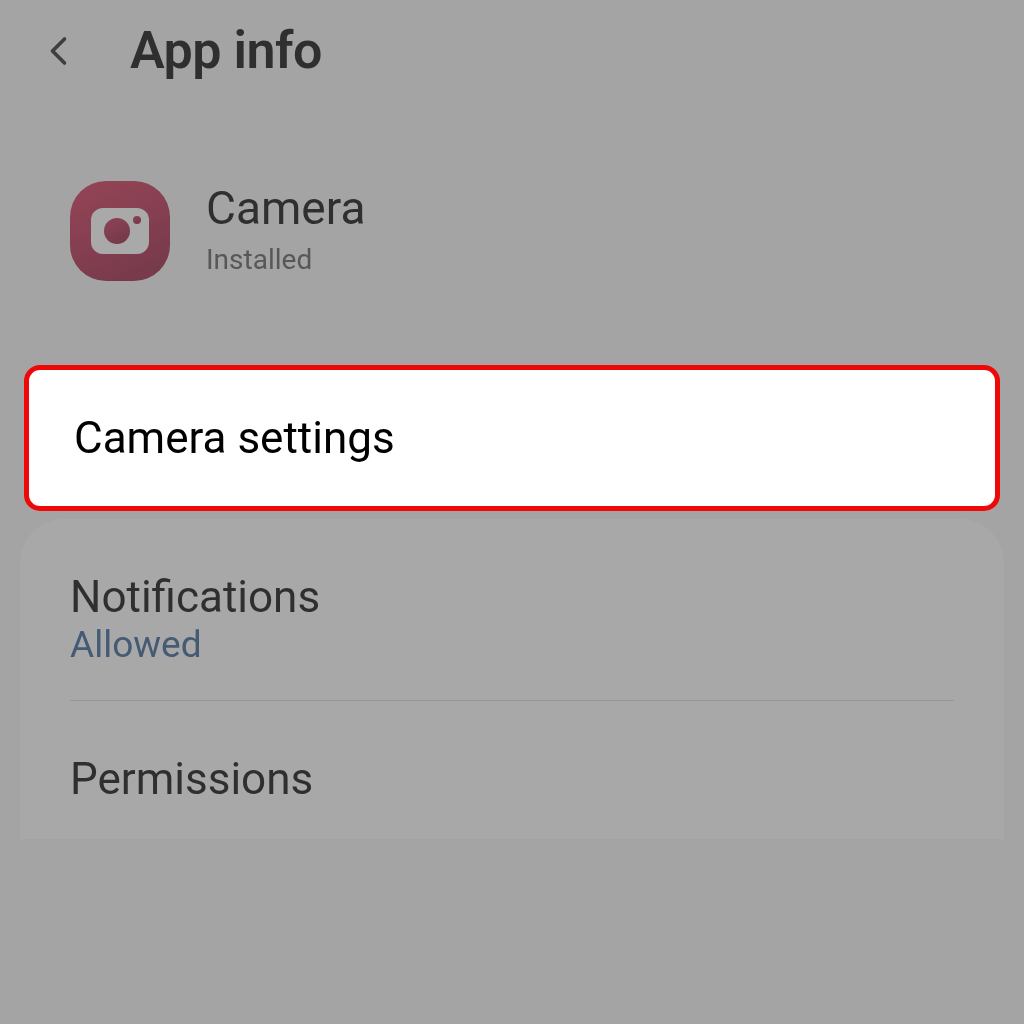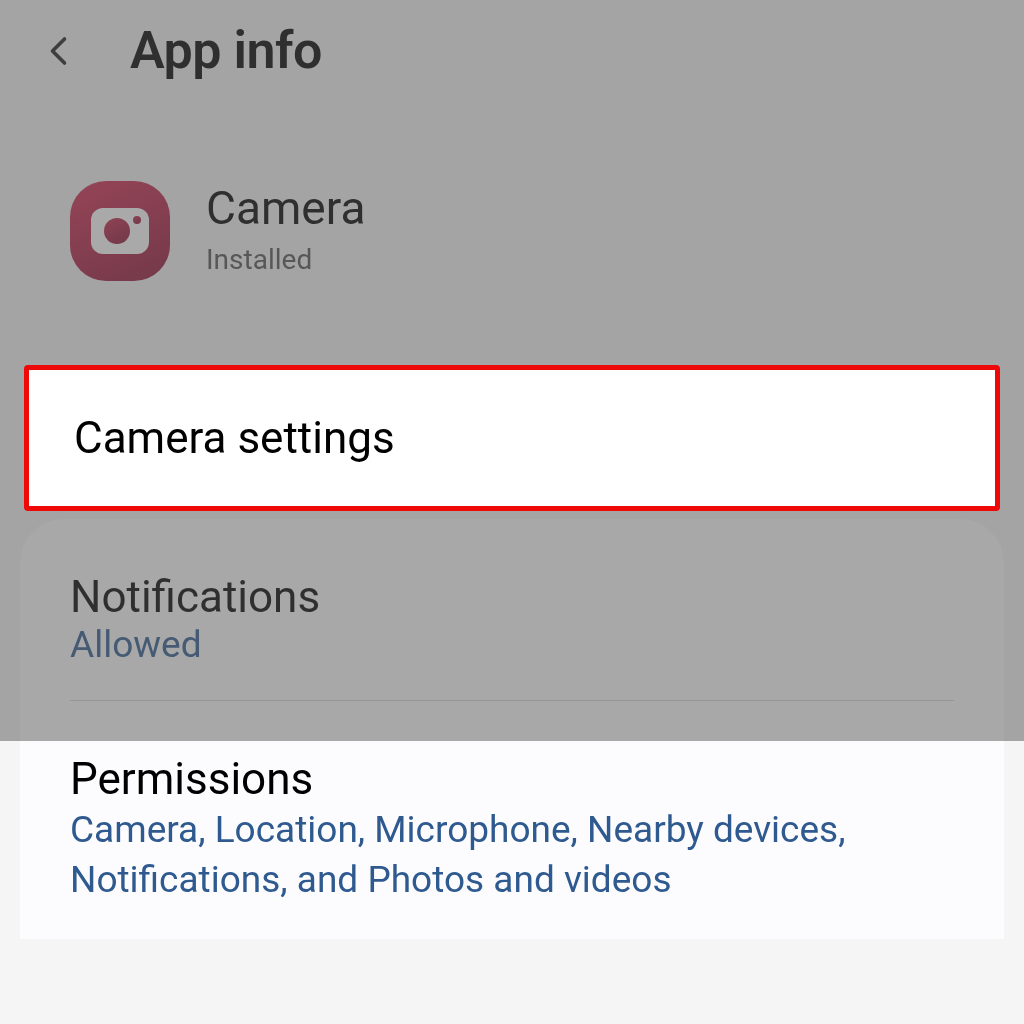--- a/index.html
+++ b/index.html
@@ -4,21 +4,21 @@
 <style>
   * { box-sizing: border-box; margin: 0; padding: 0; }
   html, body { width: 1024px; height: 1024px; overflow: hidden; }
   body {
     font-family: -apple-system, BlinkMacSystemFont, "Segoe UI", Roboto, Arial, sans-serif;
     background: #f5f5f5;
     position: relative;
   }
   .screen {
     width: 1024px;
-    height: 741px;
+    height: 1024px;
     background: #f5f5f5;
     position: relative;
   }
   .dim-overlay {
     position: absolute;
     inset: 0;
     background: rgba(90,90,90,0.52);
     pointer-events: none;
     z-index: 50;
   }
@@ -92,21 +92,21 @@
     font-size: 28px;
     color: #555;
     margin-top: 8px;
   }
   .card-item {
     padding: 44px 50px 44px 50px;
   }
   .card-item.highlighted {
     background: #fff;
     border: 5px solid #ef0808;
-    border-radius: 4px;
+    border-radius: 16px;
     padding: 42px 45px;
     position: relative;
     z-index: 100;
   }
   .card-wrapper-highlight {
     margin: 24px 24px 0 24px;
     position: relative;
     z-index: 100;
   }
   .item-title {
@@ -182,19 +182,18 @@
 
 
   <div class="card2">
     <div class="row">
       <div class="row-title">Notifications</div>
       <div class="row-sub">Allowed</div>
     </div>
     <div class="divider"></div>
     <div class="row">
       <div class="row-title">Permissions</div>
-      <div class="row-sub long">Camera, Location, Microphone, Nearby devices, Notifications, and Photos and videos</div>
     </div>
   </div>
 
   <div class="dim-overlay"></div>
 
 </div>
 
 </body></html>

